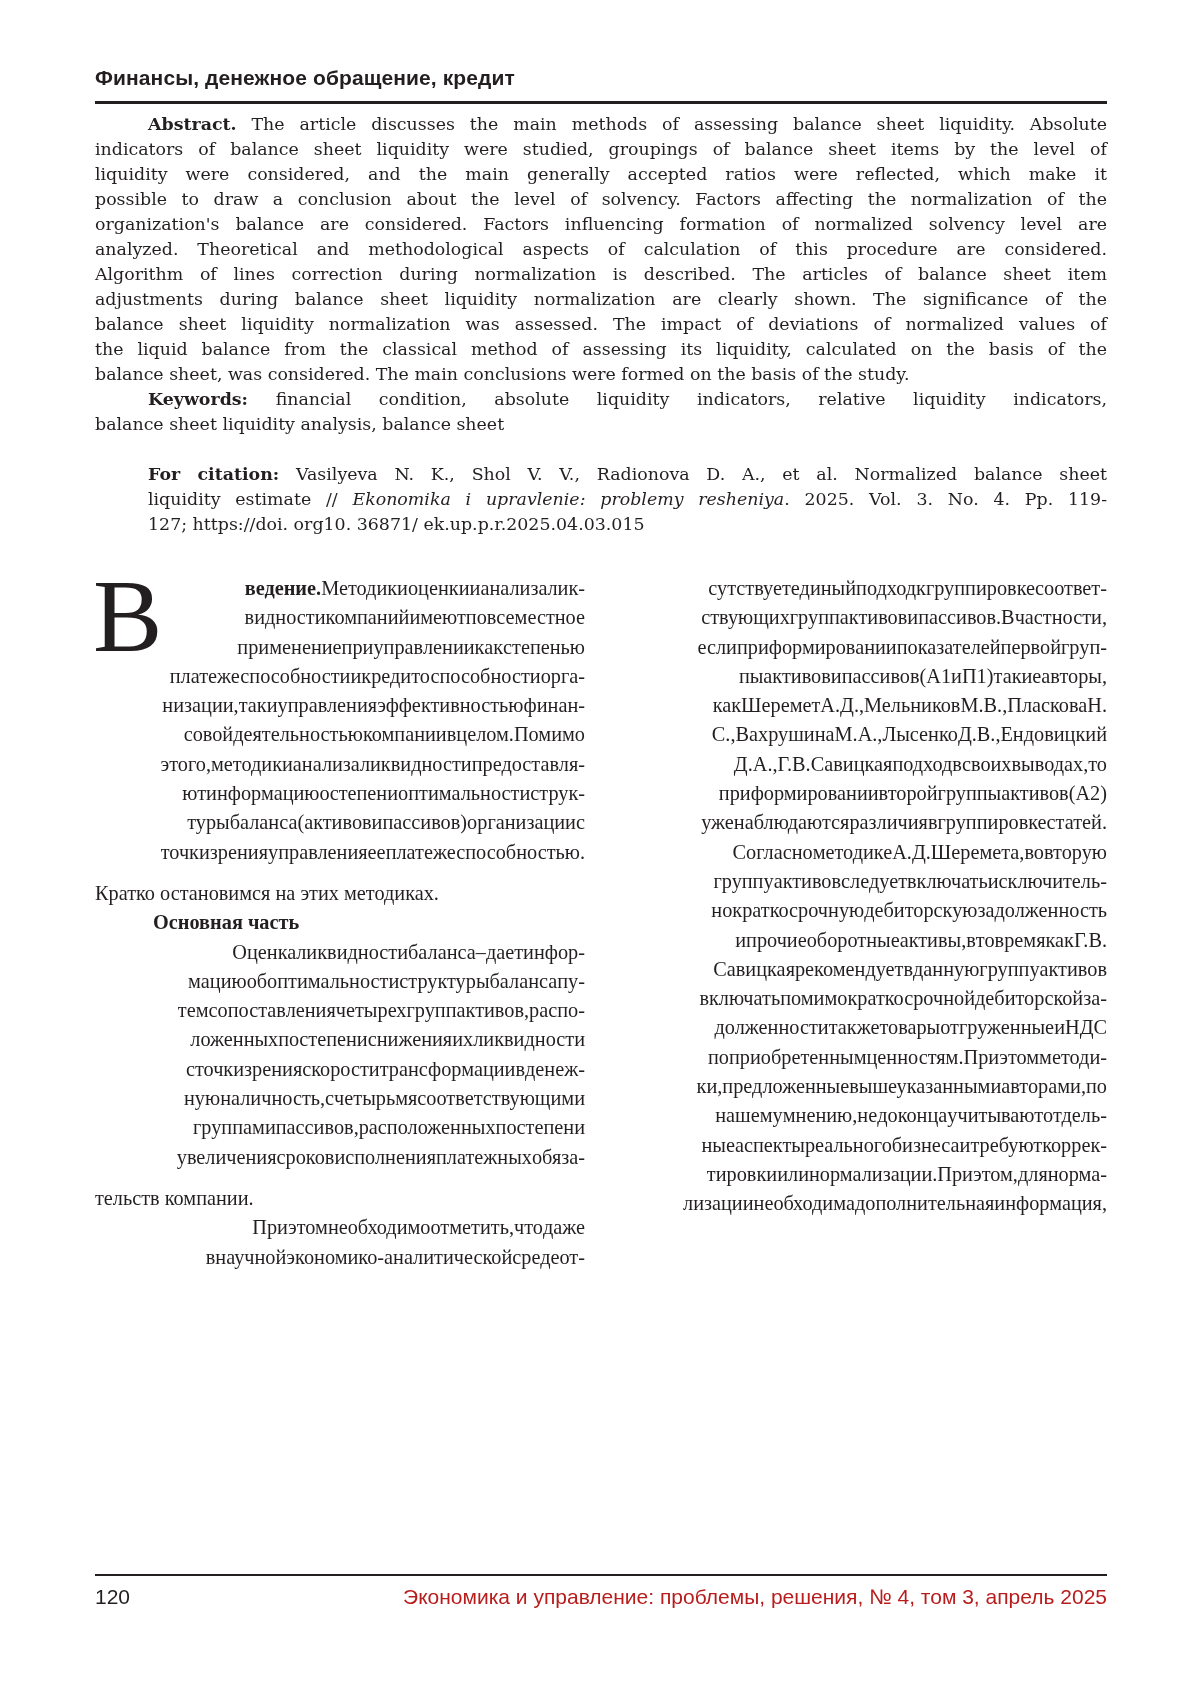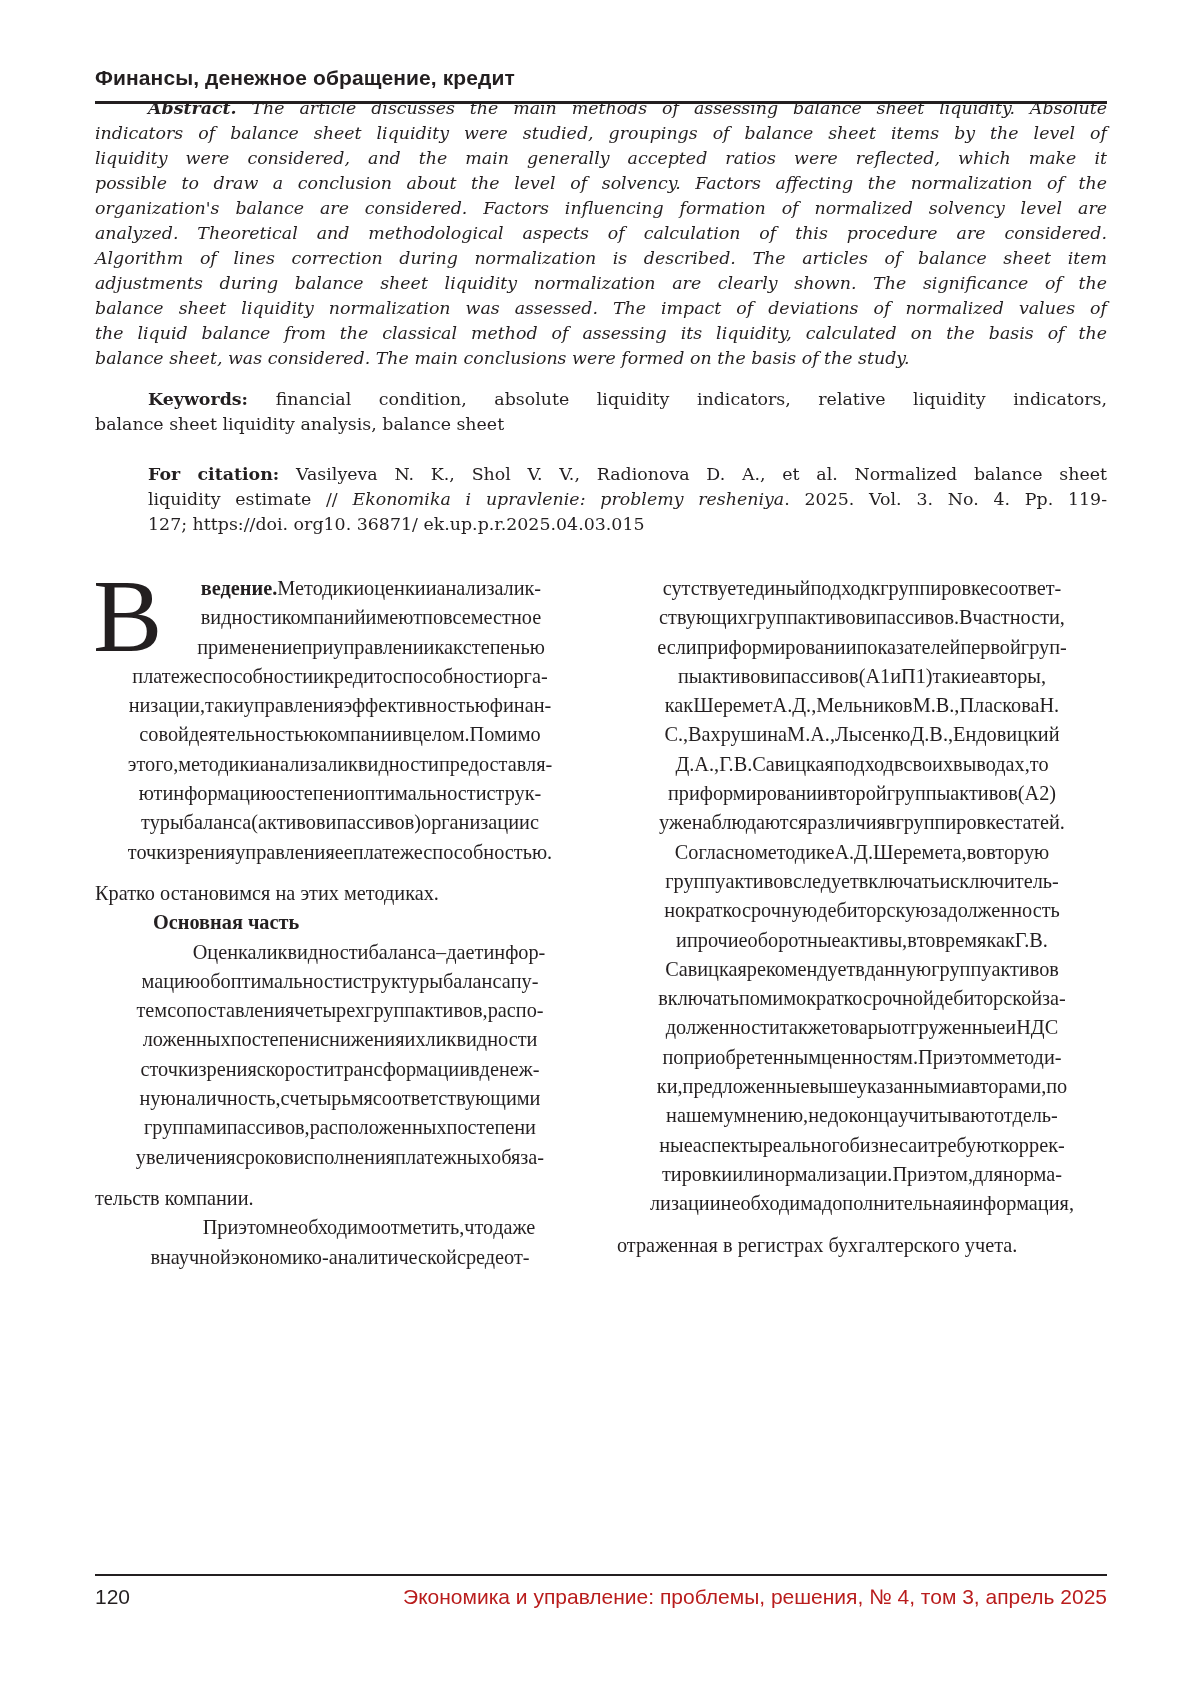--- a/index.html
+++ b/index.html
@@ -10,27 +10,27 @@
     position: absolute; left: 95px; top: 66px; width: 1012px;
     font-family: "Liberation Sans", sans-serif; font-weight: bold; font-size: 21px;
     letter-spacing: 0.1px; color: #231f20;
   }
   .head-rule { position: absolute; left: 95px; top: 101px; width: 1012px; height: 3px; background: #231f20; }
 
   .en-block {
     position: absolute; left: 95px; width: 1012px;
     font-family: "DejaVu Serif", serif; font-size: 17.4px; line-height: 25px; color: #231f20;
   }
-  .abstract { top: 96px; font-style: italic; }
+  .abstract { top: 112px; }
   .keywords { top: 387px; }
   .citation { top: 462px; left: 148px; width: 959px; }
 
   .line { display: block; text-align: justify; text-align-last: justify; white-space: nowrap; height: 25px; overflow: visible; }
   .line.last { text-align-last: left; }
-  .jline { display: flex; justify-content: center; white-space: nowrap; }
+  .jline { display: flex; justify-content: flex-end; white-space: nowrap; }
   .indent { padding-left: 53px; }
   b.lbl { font-weight: bold; }
   i.journal { font-style: italic; }
 
   .col {
     position: absolute; top: 574px; width: 490px;
     font-family: "Liberation Serif", serif; font-size: 20.3px; line-height: 29.3px; color: #231f20;
   }
   .col-left { left: 95px; }
   .col-right { left: 617px; }
@@ -430,20 +430,19 @@
         <span>этом,</span>
         <span>для</span>
         <span>норма-</span>
       </div>
     <div class="jline">
         <span>лизации</span>
         <span>необходима</span>
         <span>дополнительная</span>
         <span>информация,</span>
       </div>
-    <span class="lastline">отраженная в регистрах бухгалтерского учета.</span>
   </div>
 
   <div class="foot-rule"></div>
   <div class="page-number">120</div>
   <div class="journal-footer">Экономика и управление: проблемы, решения, № 4, том 3, апрель 2025</div>
 
 </div>
 
 </body></html>

